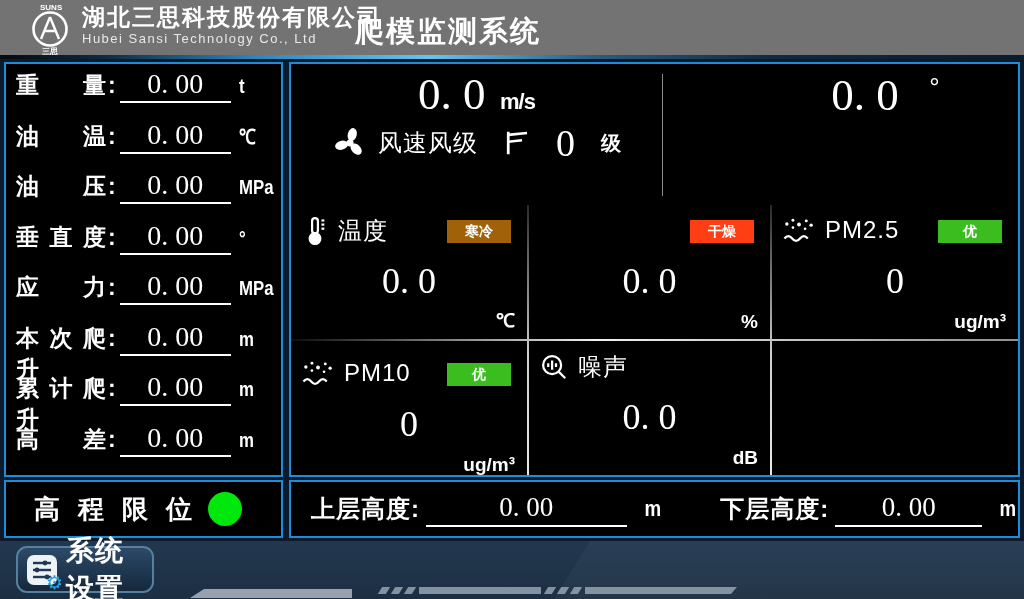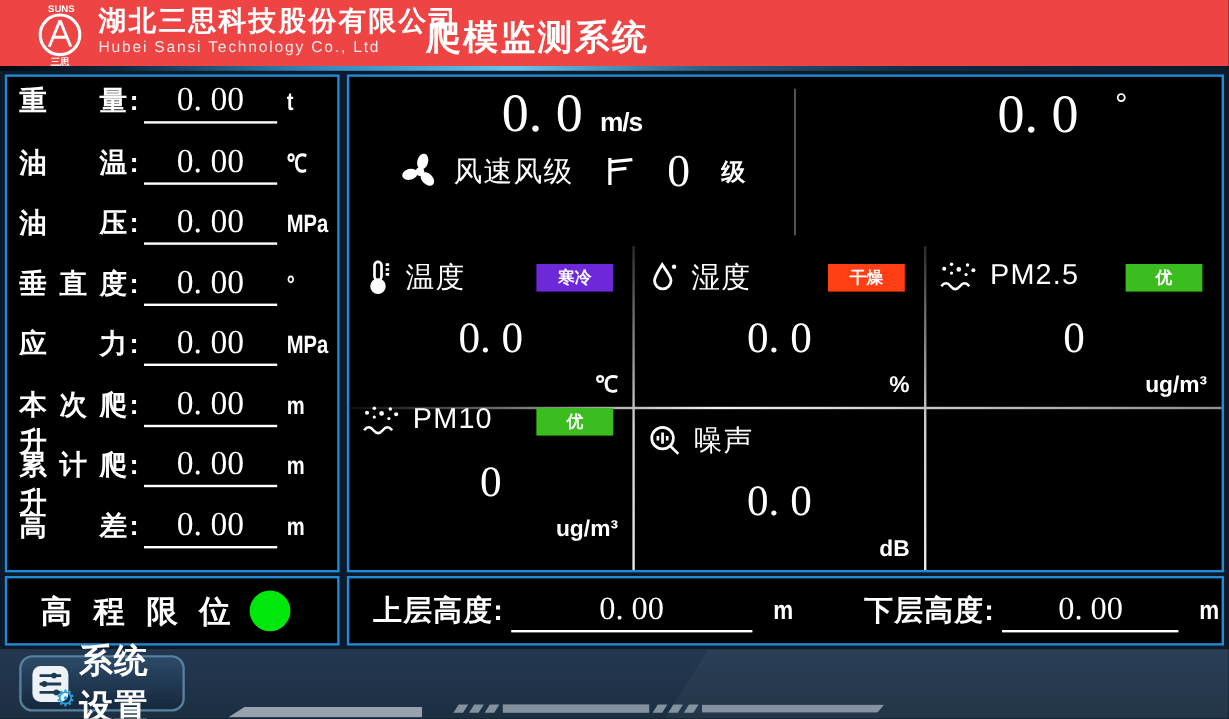--- a/index.html
+++ b/index.html
@@ -2,21 +2,21 @@
 <html><head>
 <meta charset="utf-8">
 <style>
   html,body{margin:0;padding:0;}
   body{
     width:1024px;height:599px;position:relative;overflow:hidden;
     background:#0d1a2b;font-family:"Liberation Sans",sans-serif;color:#fff;
     -webkit-font-smoothing:antialiased;
   }
   
-  .header{position:absolute;left:0;top:0;width:1024px;height:55px;background:#ef4444;}
+  .header{position:absolute;left:0;top:0;width:1024px;height:55px;background:#737373;}
   .logo{position:absolute;left:26px;top:2px;width:50px;height:52px;}
   .company{position:absolute;left:82px;top:5px;}
   .company-cn{font-size:23px;font-weight:bold;letter-spacing:2px;line-height:25px;}
   .company-en{font-size:13px;letter-spacing:1.5px;line-height:17px;color:#e8e8e8;}
   .app-title{position:absolute;left:355px;top:12px;font-size:29px;font-weight:bold;letter-spacing:2px;}
   .datetime{position:absolute;left:612px;top:15px;font-size:25px;font-weight:bold;font-family:"DejaVu Sans Mono",monospace;letter-spacing:0px;}
   .header-line{position:absolute;left:0;top:55px;width:1024px;height:4px;
     background:linear-gradient(90deg,#04090f 0%,#0e2a40 10%,#2f86bc 25%,#66c4ef 42%,#2b5c82 58%,#102a42 75%,#0a1b2c 100%);}
   
   .panel{position:absolute;background:#000;border:2px solid #1f8dd6;box-sizing:border-box;}
@@ -48,26 +48,26 @@
   .dir-btn{width:115px;height:38px;margin-left:34px;background:#5cbe3e;border:none;
     color:#fff;font-size:27px;line-height:38px;text-align:center;font-family:"Liberation Serif",serif;cursor:pointer;}
   
   .h-divider{position:absolute;left:0;top:275px;width:727px;height:2px;
     background:linear-gradient(90deg,#0c0c0c 0%,#f2f2f2 42%,#8f8f8f 100%);}
   .v-divider{position:absolute;top:141px;width:2px;height:270px;
     background:linear-gradient(180deg,#2a2a2a 0%,#cfcfcf 55%,#e8e8e8 100%);}
   .vd1{left:236px;} .vd2{left:479px;}
   .cell{position:absolute;height:134px;}
   .c1{left:0;top:141px;width:236px;} .c2{left:238px;top:141px;width:241px;} .c3{left:481px;top:141px;width:246px;}
-  .c4{left:0;top:261px;width:236px;} .c5{left:238px;top:277px;width:241px;}
+  .c4{left:0;top:284px;width:236px;} .c5{left:238px;top:277px;width:241px;}
   .cell-head{position:absolute;left:10px;top:10px;display:flex;align-items:center;gap:9px;}
   .cell-label{font-size:24px;letter-spacing:1px;}
   .badge{position:absolute;top:15px;right:16px;width:64px;height:23px;line-height:23px;
     text-align:center;font-size:14px;font-weight:bold;color:#fff;}
-  .badge-cyan{background:#6d28d9;} .badge-red{background:#ff3e14;} .badge-green{background:#3bbd20;}
+  .badge-cyan{background:#a16207;} .badge-red{background:#ff3e14;} .badge-green{background:#3bbd20;}
   .cell-value{position:absolute;left:0;top:55px;width:100%;text-align:center;
     font-family:"Liberation Serif",serif;font-size:36px;}
   .cell-unit{position:absolute;right:12px;bottom:6px;font-size:19px;font-weight:bold;}
   
   .limit-label{display:inline-block;width:158px;margin-left:28px;font-size:26px;font-weight:bold;
     text-align:justify;text-align-last:justify;}
   .limit-ind{width:34px;height:34px;border-radius:50%;background:#00e70b;margin-left:16px;}
   .hb-label{font-size:24px;font-weight:bold;letter-spacing:1px;white-space:nowrap;}
   .hb-value{border-bottom:2px solid #fff;text-align:center;font-family:"Liberation Serif",serif;
     font-size:27px;line-height:1.25;}
@@ -225,29 +225,20 @@
         </svg>
       </span>
       <span class="cell-label">温度</span>
     </div>
     <div class="badge badge-cyan">寒冷</div>
     <div class="cell-value">0. 0</div>
     <div class="cell-unit">℃</div>
   </div>
 
   <div class="cell c2">
-    <div class="cell-head">
-      <span>
-        <svg width="28" height="30" viewBox="0 0 24 24" stroke="#fff" stroke-width="2" fill="none">
-          <path d="M11 3 C7.5 8.5 5.5 11.5 5.5 14.4 a5.9 5.9 0 0 0 11.8 0 C17.3 11.5 14.5 8.5 11 3 Z"></path>
-          <circle cx="19.5" cy="4.5" r="1.6" fill="#fff" stroke="none"></circle>
-        </svg>
-      </span>
-      <span class="cell-label">湿度</span>
-    </div>
     <div class="badge badge-red">干燥</div>
     <div class="cell-value">0. 0</div>
     <div class="cell-unit">%</div>
   </div>
 
   <div class="cell c3">
     <div class="cell-head">
       <span>
         <svg width="34" height="30" viewBox="0 0 28 24" fill="#fff">
           <circle cx="4" cy="7" r="1.4"></circle>

